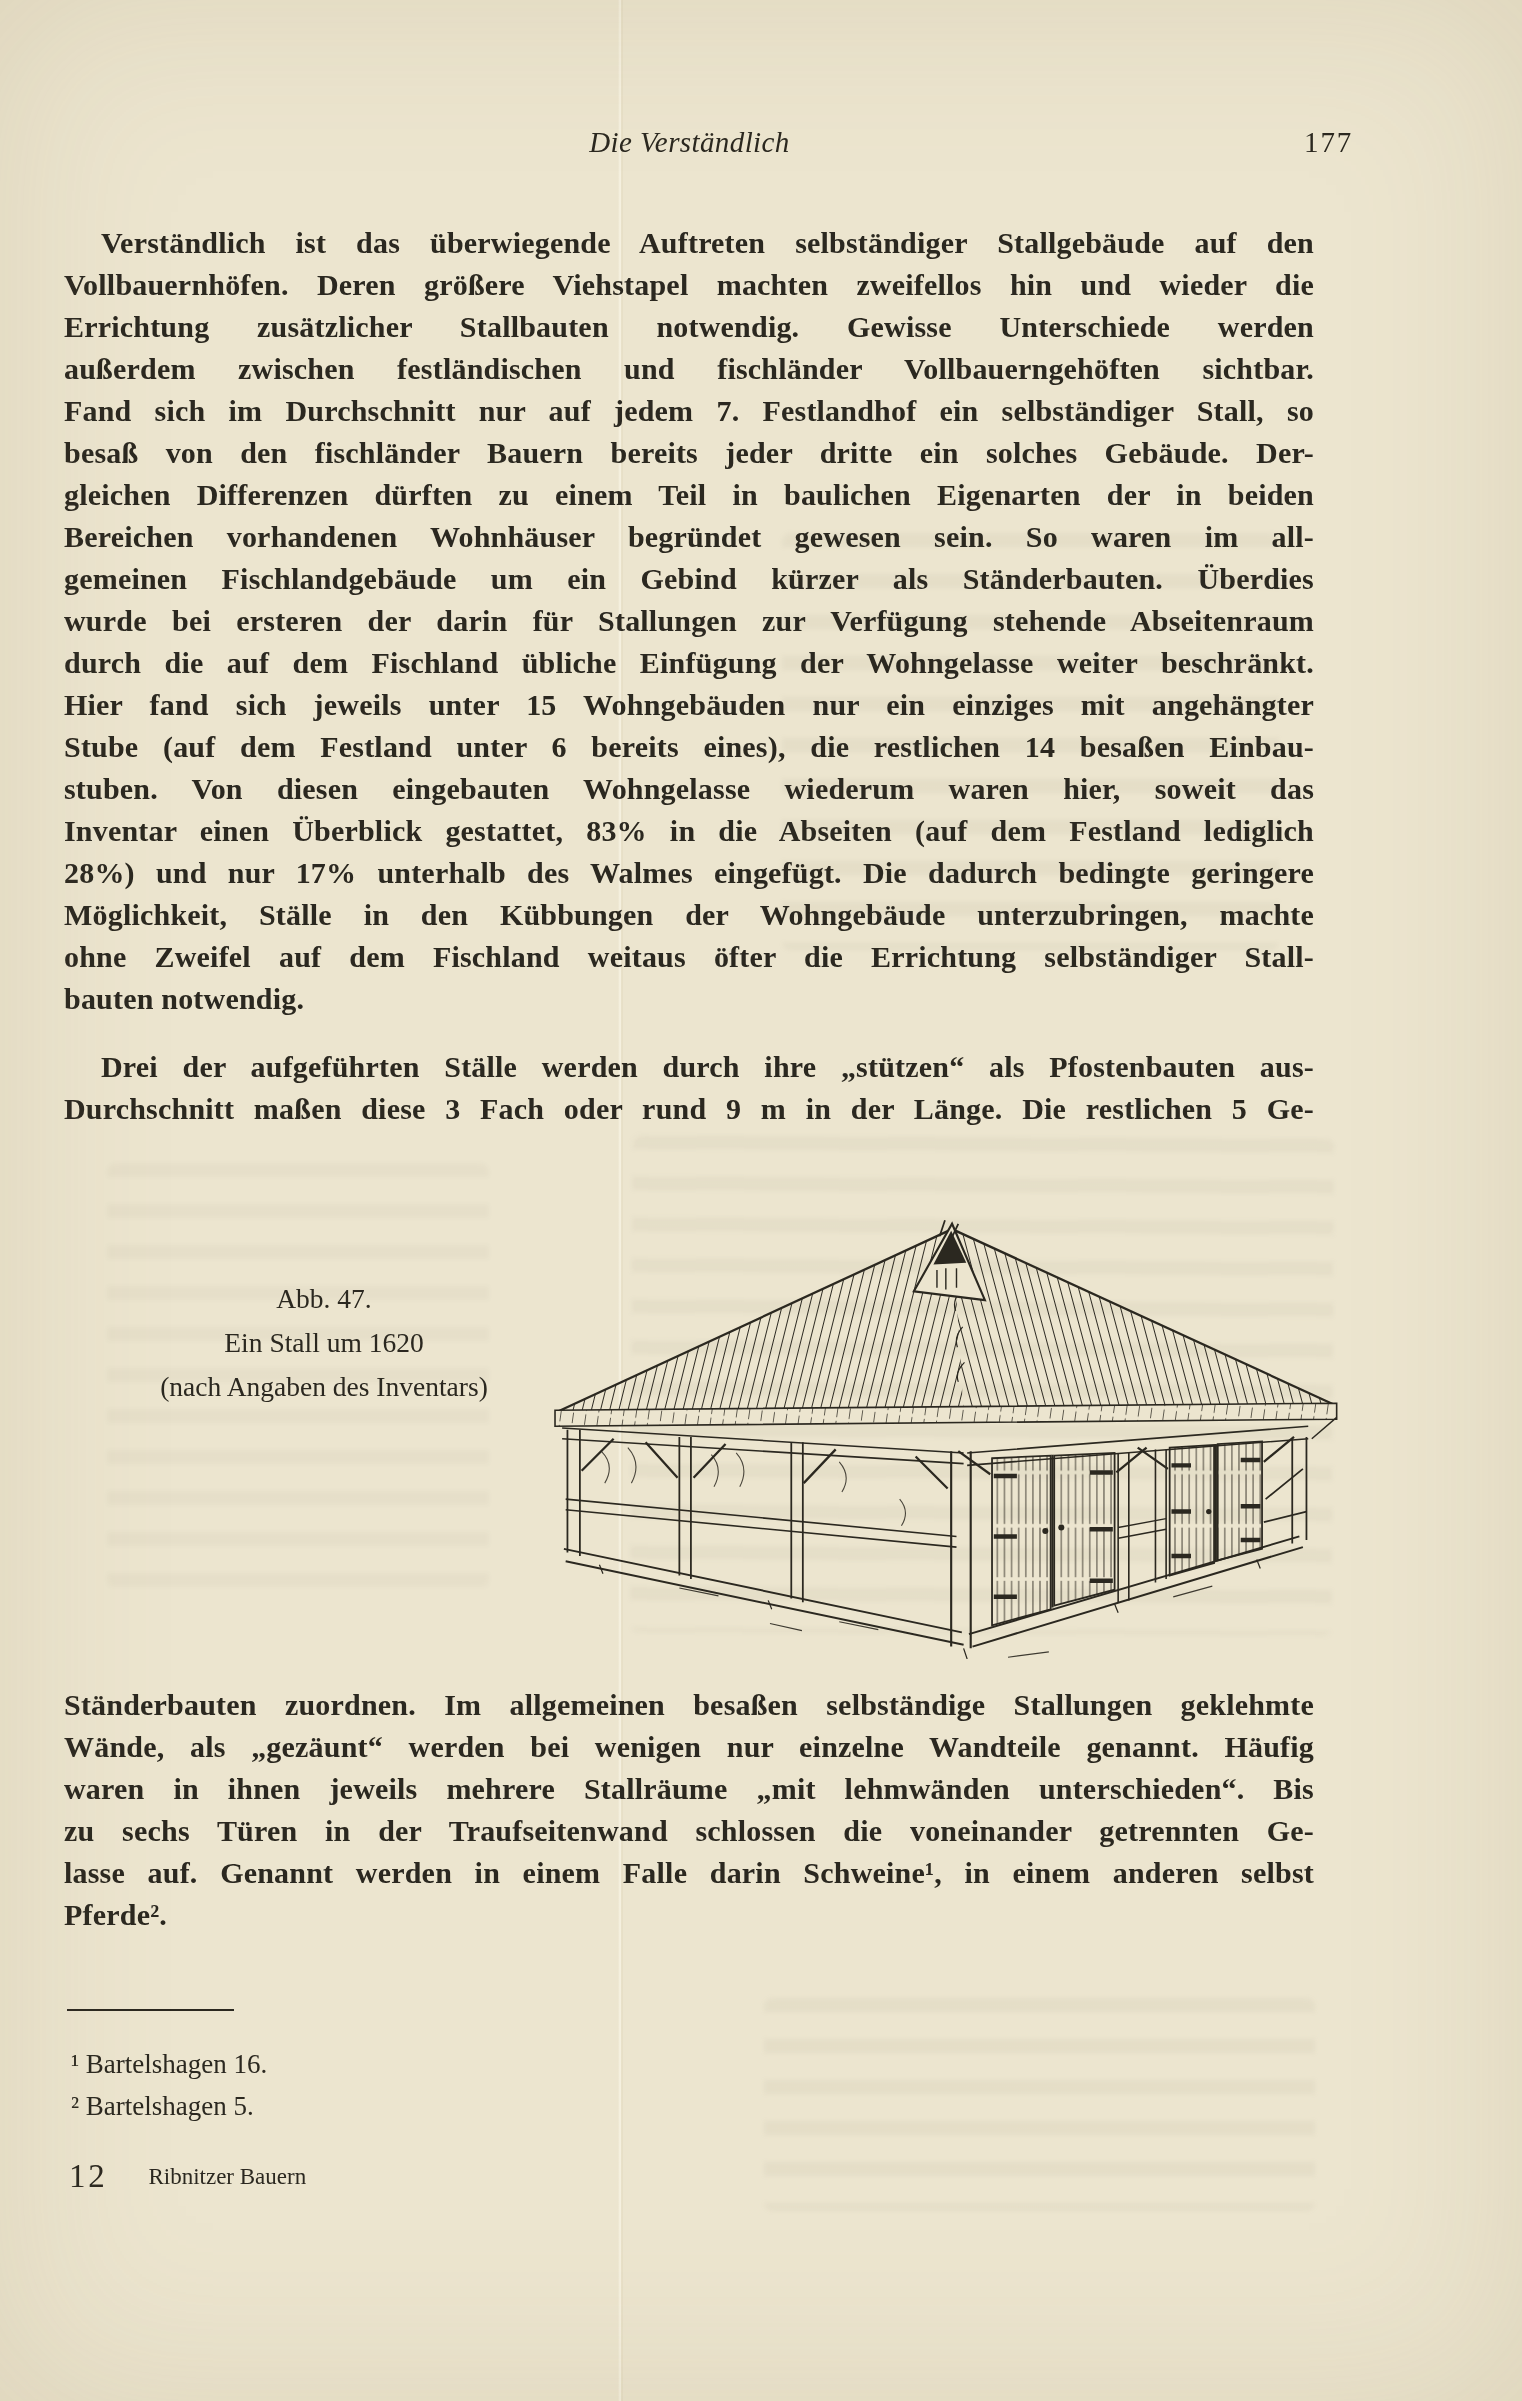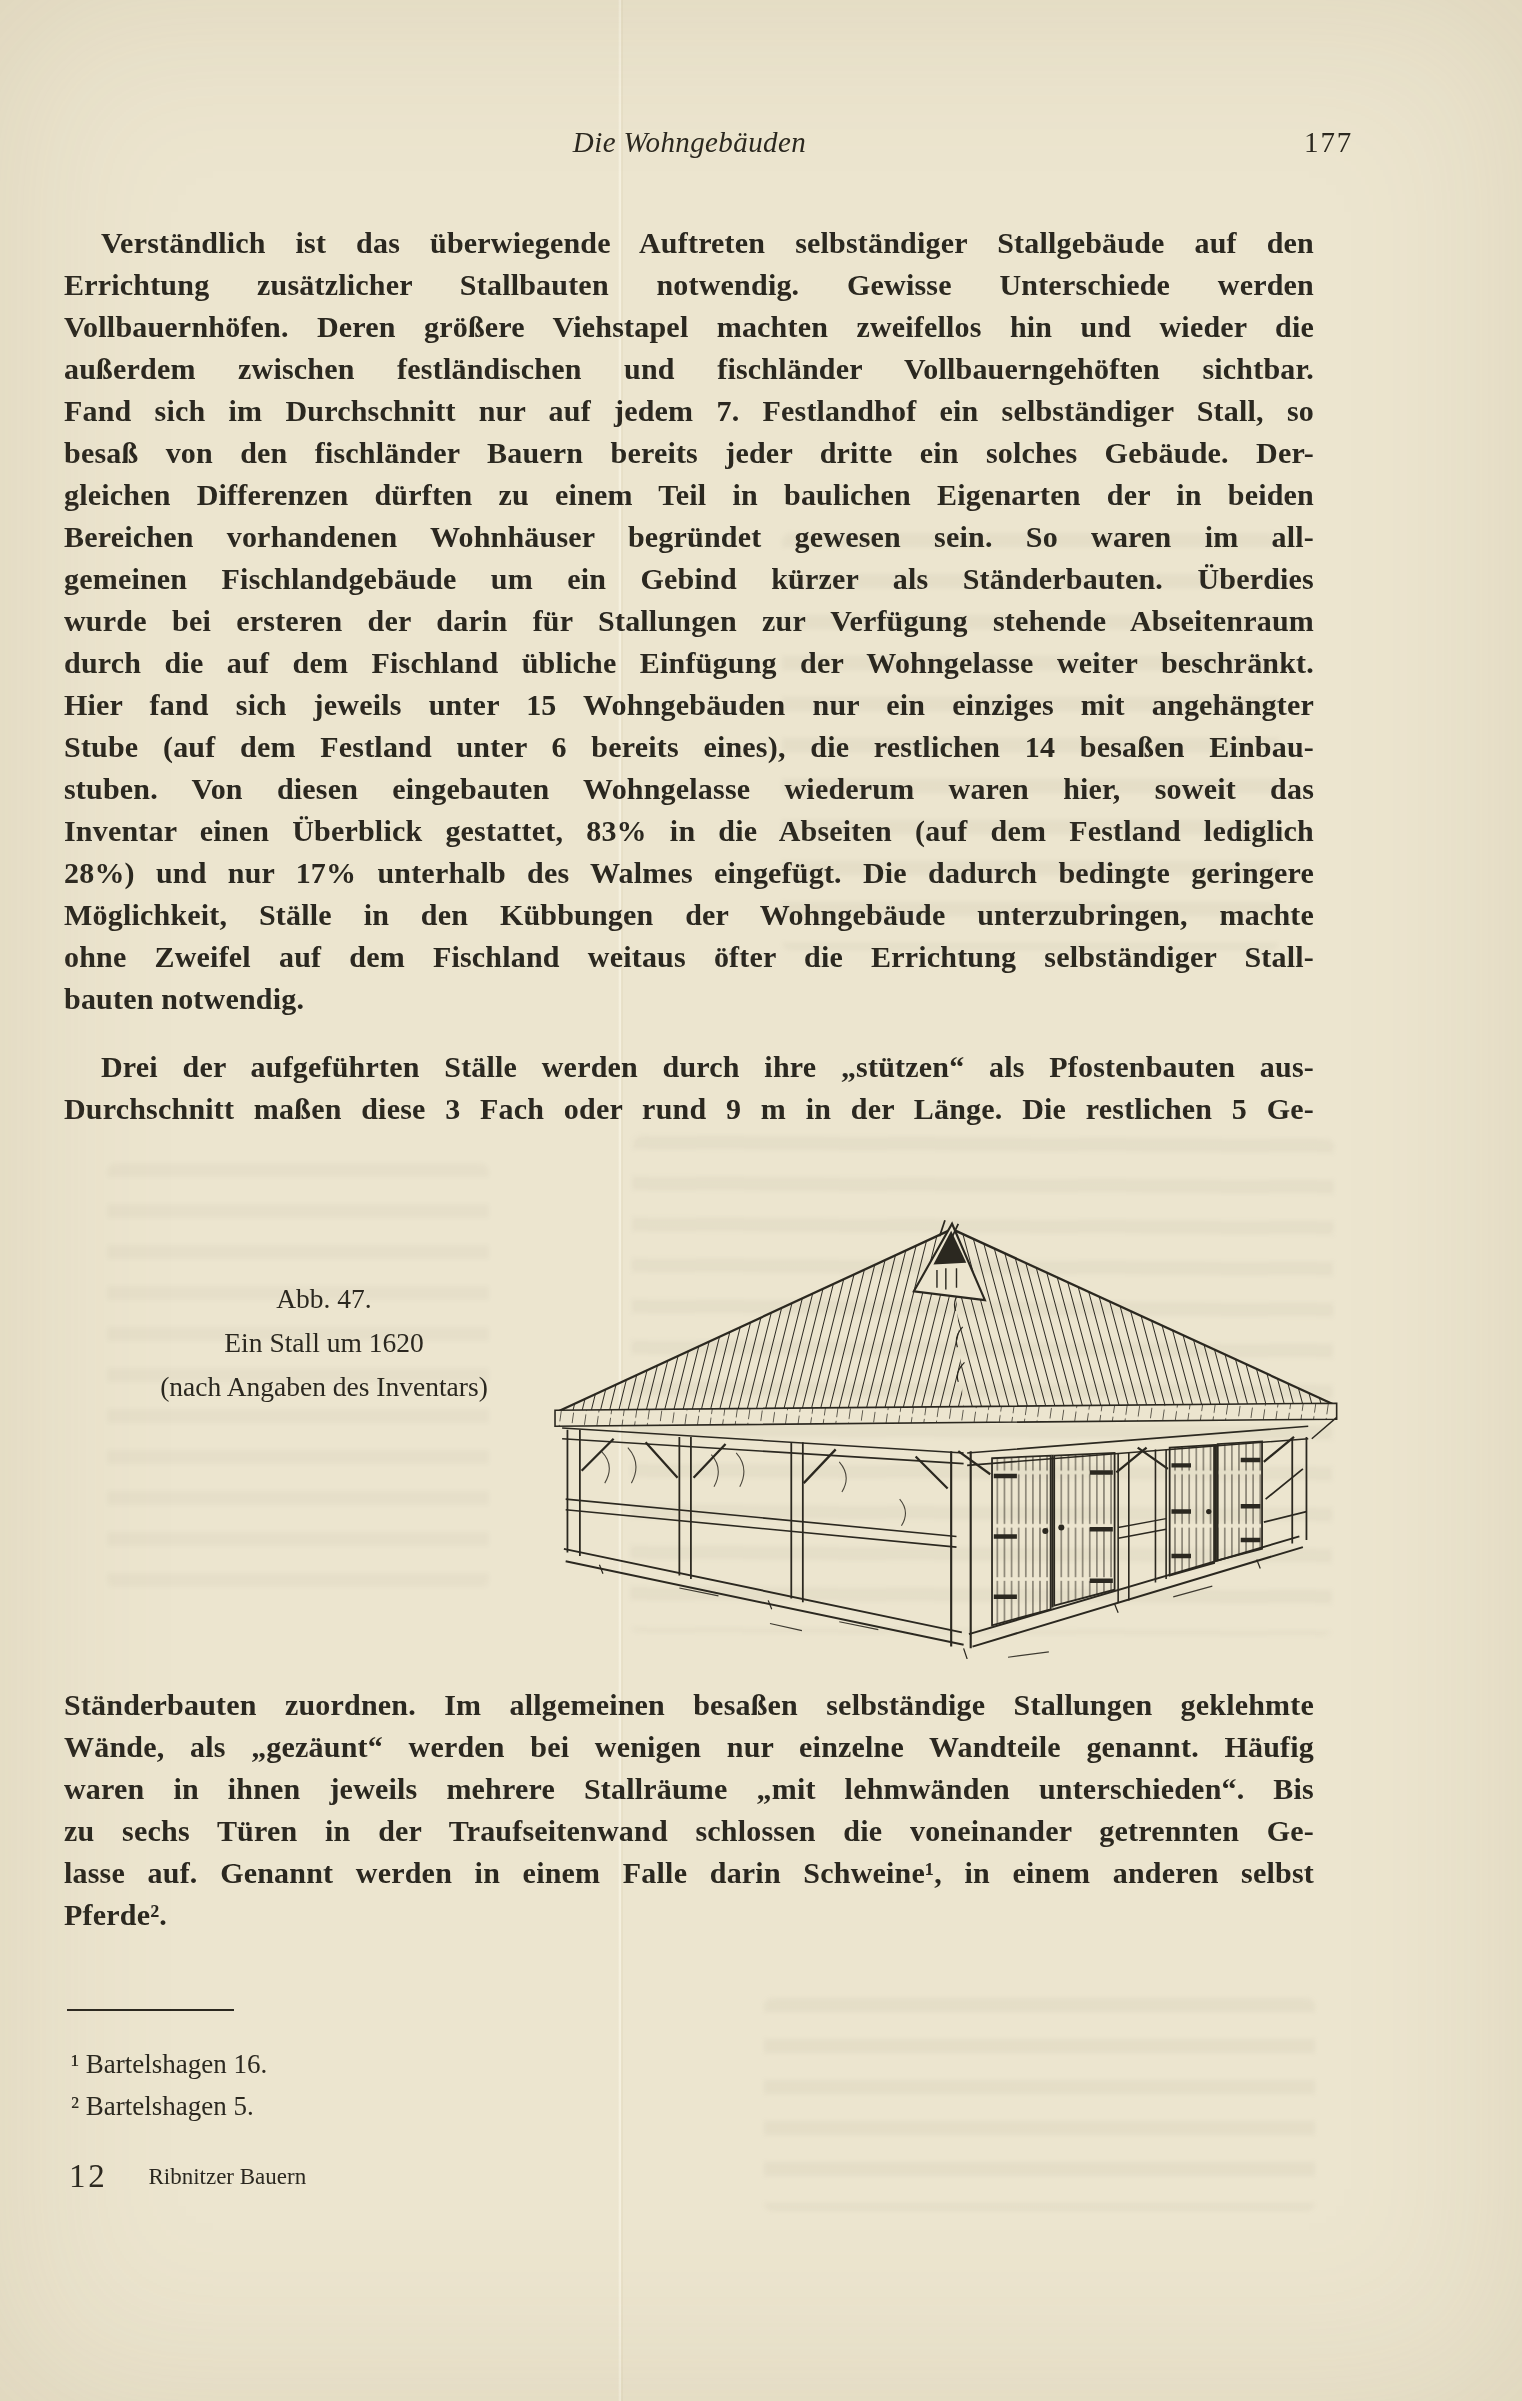--- a/index.html
+++ b/index.html
@@ -48,27 +48,27 @@
 </head>
 <body>
 
 <div class="vignette"></div>
 <div class="crease"></div>
 <div class="ghost g1"></div>
 <div class="ghost g2"></div>
 <div class="ghost g3"></div>
 <div class="ghost g4"></div>
 
-<div class="running-title">Die Wohngebäuden</div>
+<div class="running-title">Die Verständlich</div>
 <div class="page-number">177</div>
 
 <div class="textblock para1 indent-first end-para">
     <div class="tline">Verständlich ist das überwiegende Auftreten selbständiger Stallgebäude auf den</div>
+    <div class="tline">Vollbauernhöfen. Deren größere Viehstapel machten zweifellos hin und wieder die</div>
     <div class="tline">Errichtung zusätzlicher Stallbauten notwendig. Gewisse Unterschiede werden</div>
-    <div class="tline">Vollbauernhöfen. Deren größere Viehstapel machten zweifellos hin und wieder die</div>
     <div class="tline">außerdem zwischen festländischen und fischländer Vollbauerngehöften sichtbar.</div>
     <div class="tline">Fand sich im Durchschnitt nur auf jedem 7. Festlandhof ein selbständiger Stall, so</div>
     <div class="tline">besaß von den fischländer Bauern bereits jeder dritte ein solches Gebäude. Der-</div>
     <div class="tline">gleichen Differenzen dürften zu einem Teil in baulichen Eigenarten der in beiden</div>
     <div class="tline">Bereichen vorhandenen Wohnhäuser begründet gewesen sein. So waren im all-</div>
     <div class="tline">gemeinen Fischlandgebäude um ein Gebind kürzer als Ständerbauten. Überdies</div>
     <div class="tline">wurde bei ersteren der darin für Stallungen zur Verfügung stehende Abseitenraum</div>
     <div class="tline">durch die auf dem Fischland übliche Einfügung der Wohngelasse weiter beschränkt.</div>
     <div class="tline">Hier fand sich jeweils unter 15 Wohngebäuden nur ein einziges mit angehängter</div>
     <div class="tline">Stube (auf dem Festland unter 6 bereits eines), die restlichen 14 besaßen Einbau-</div>

